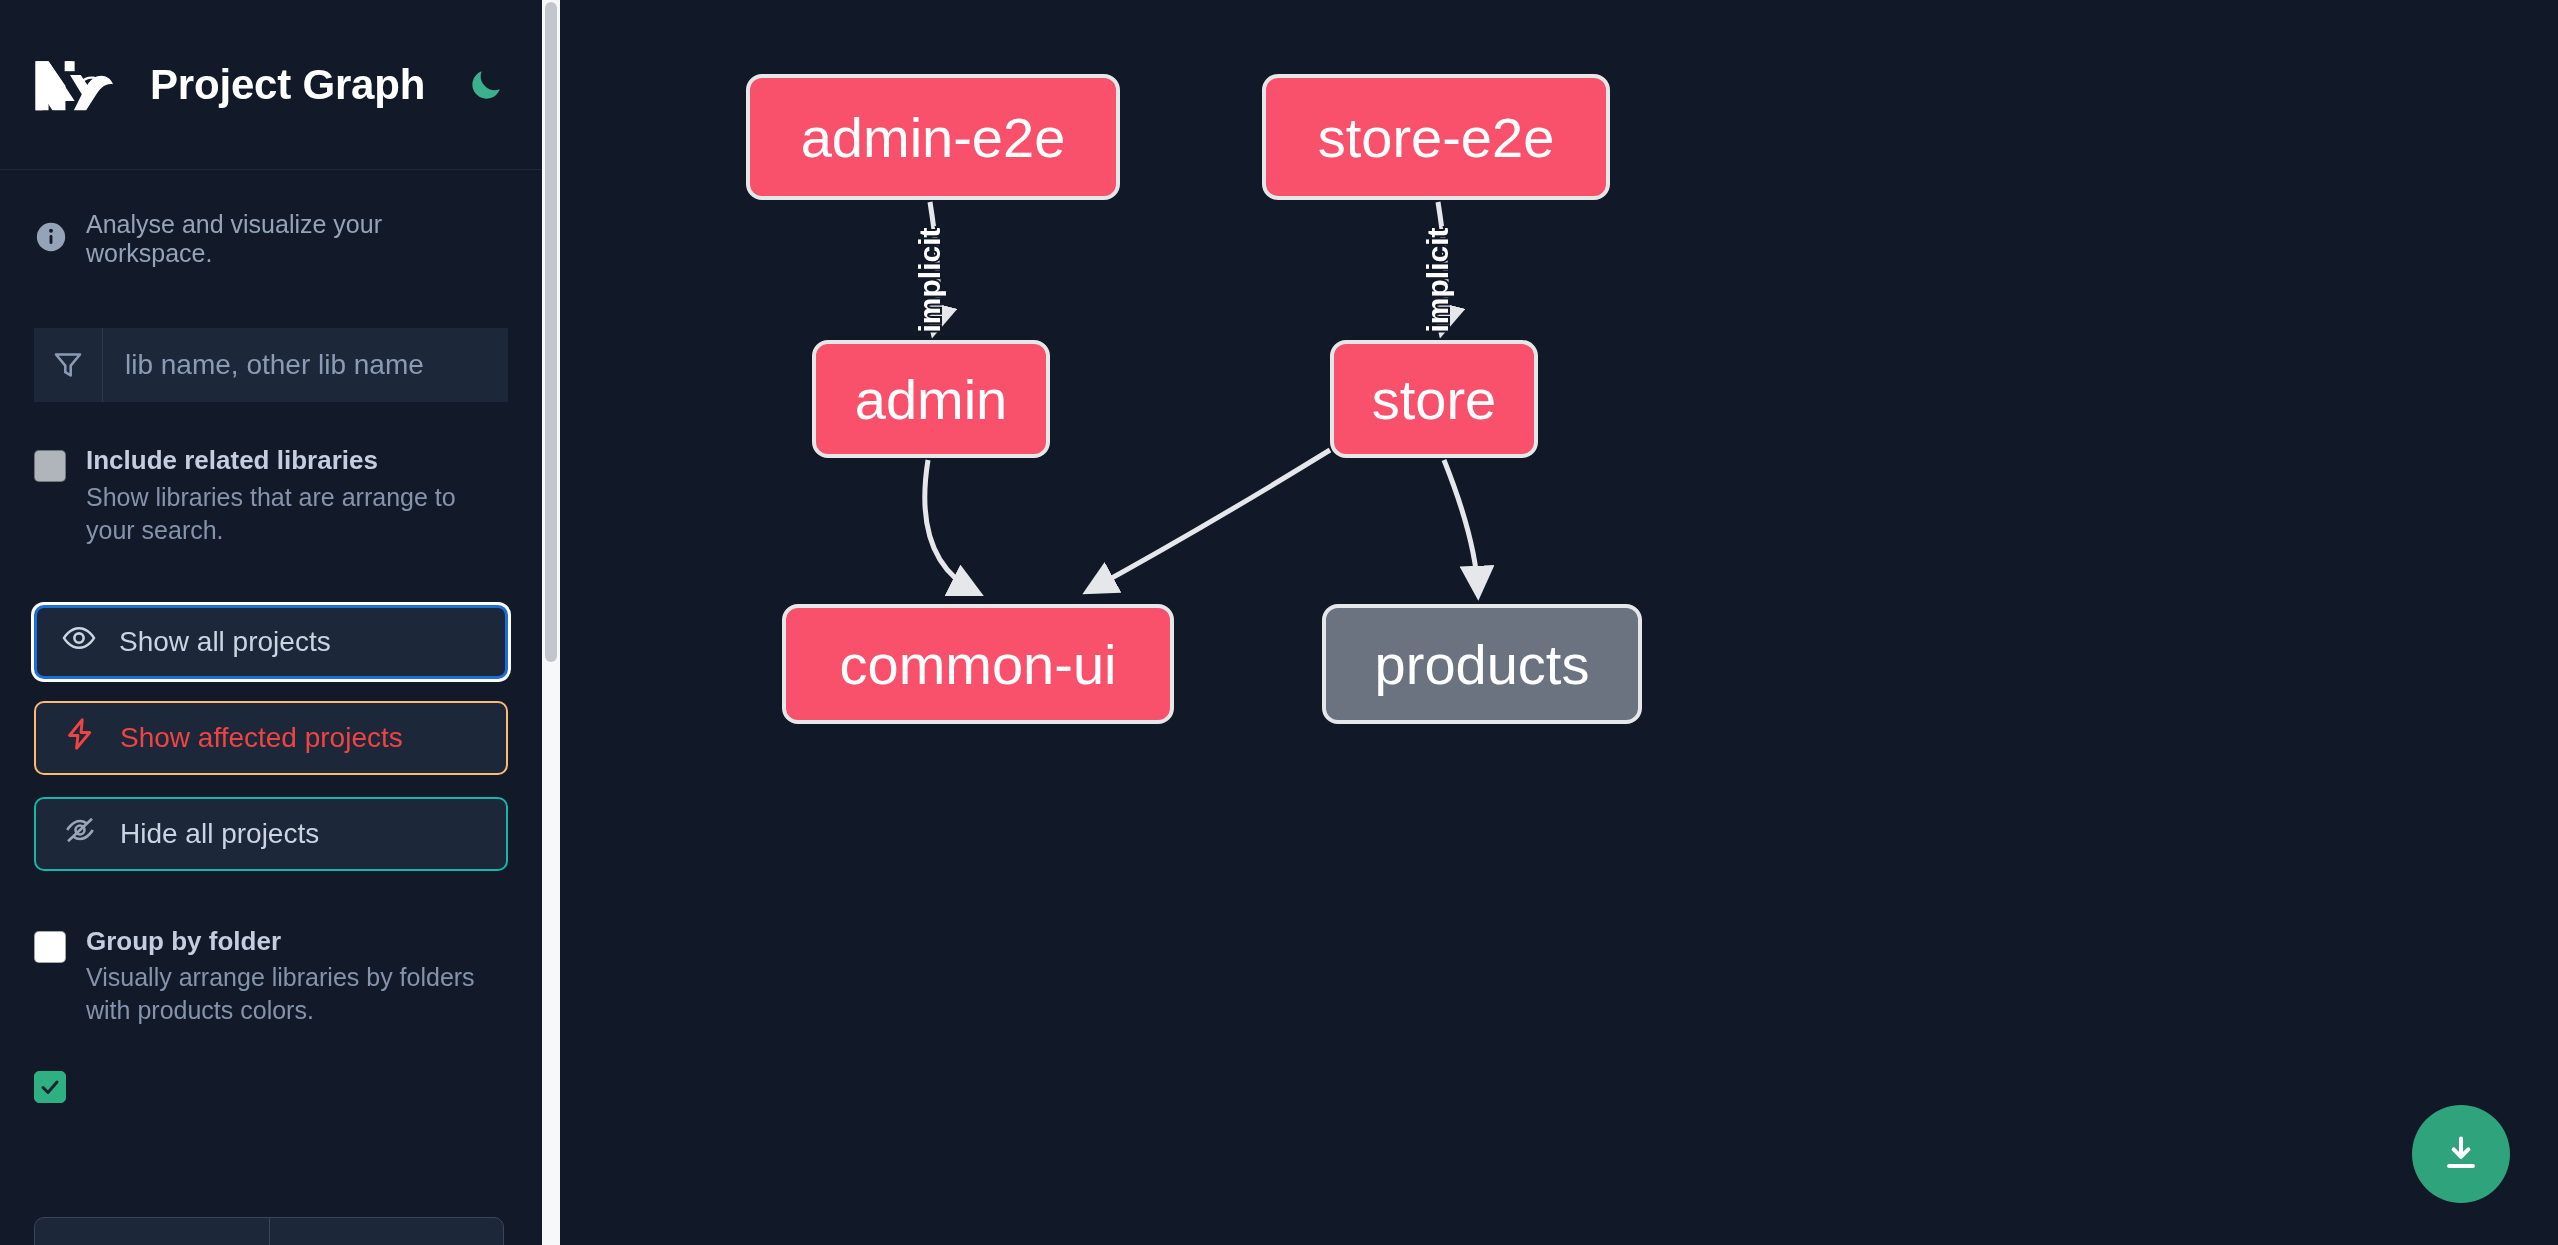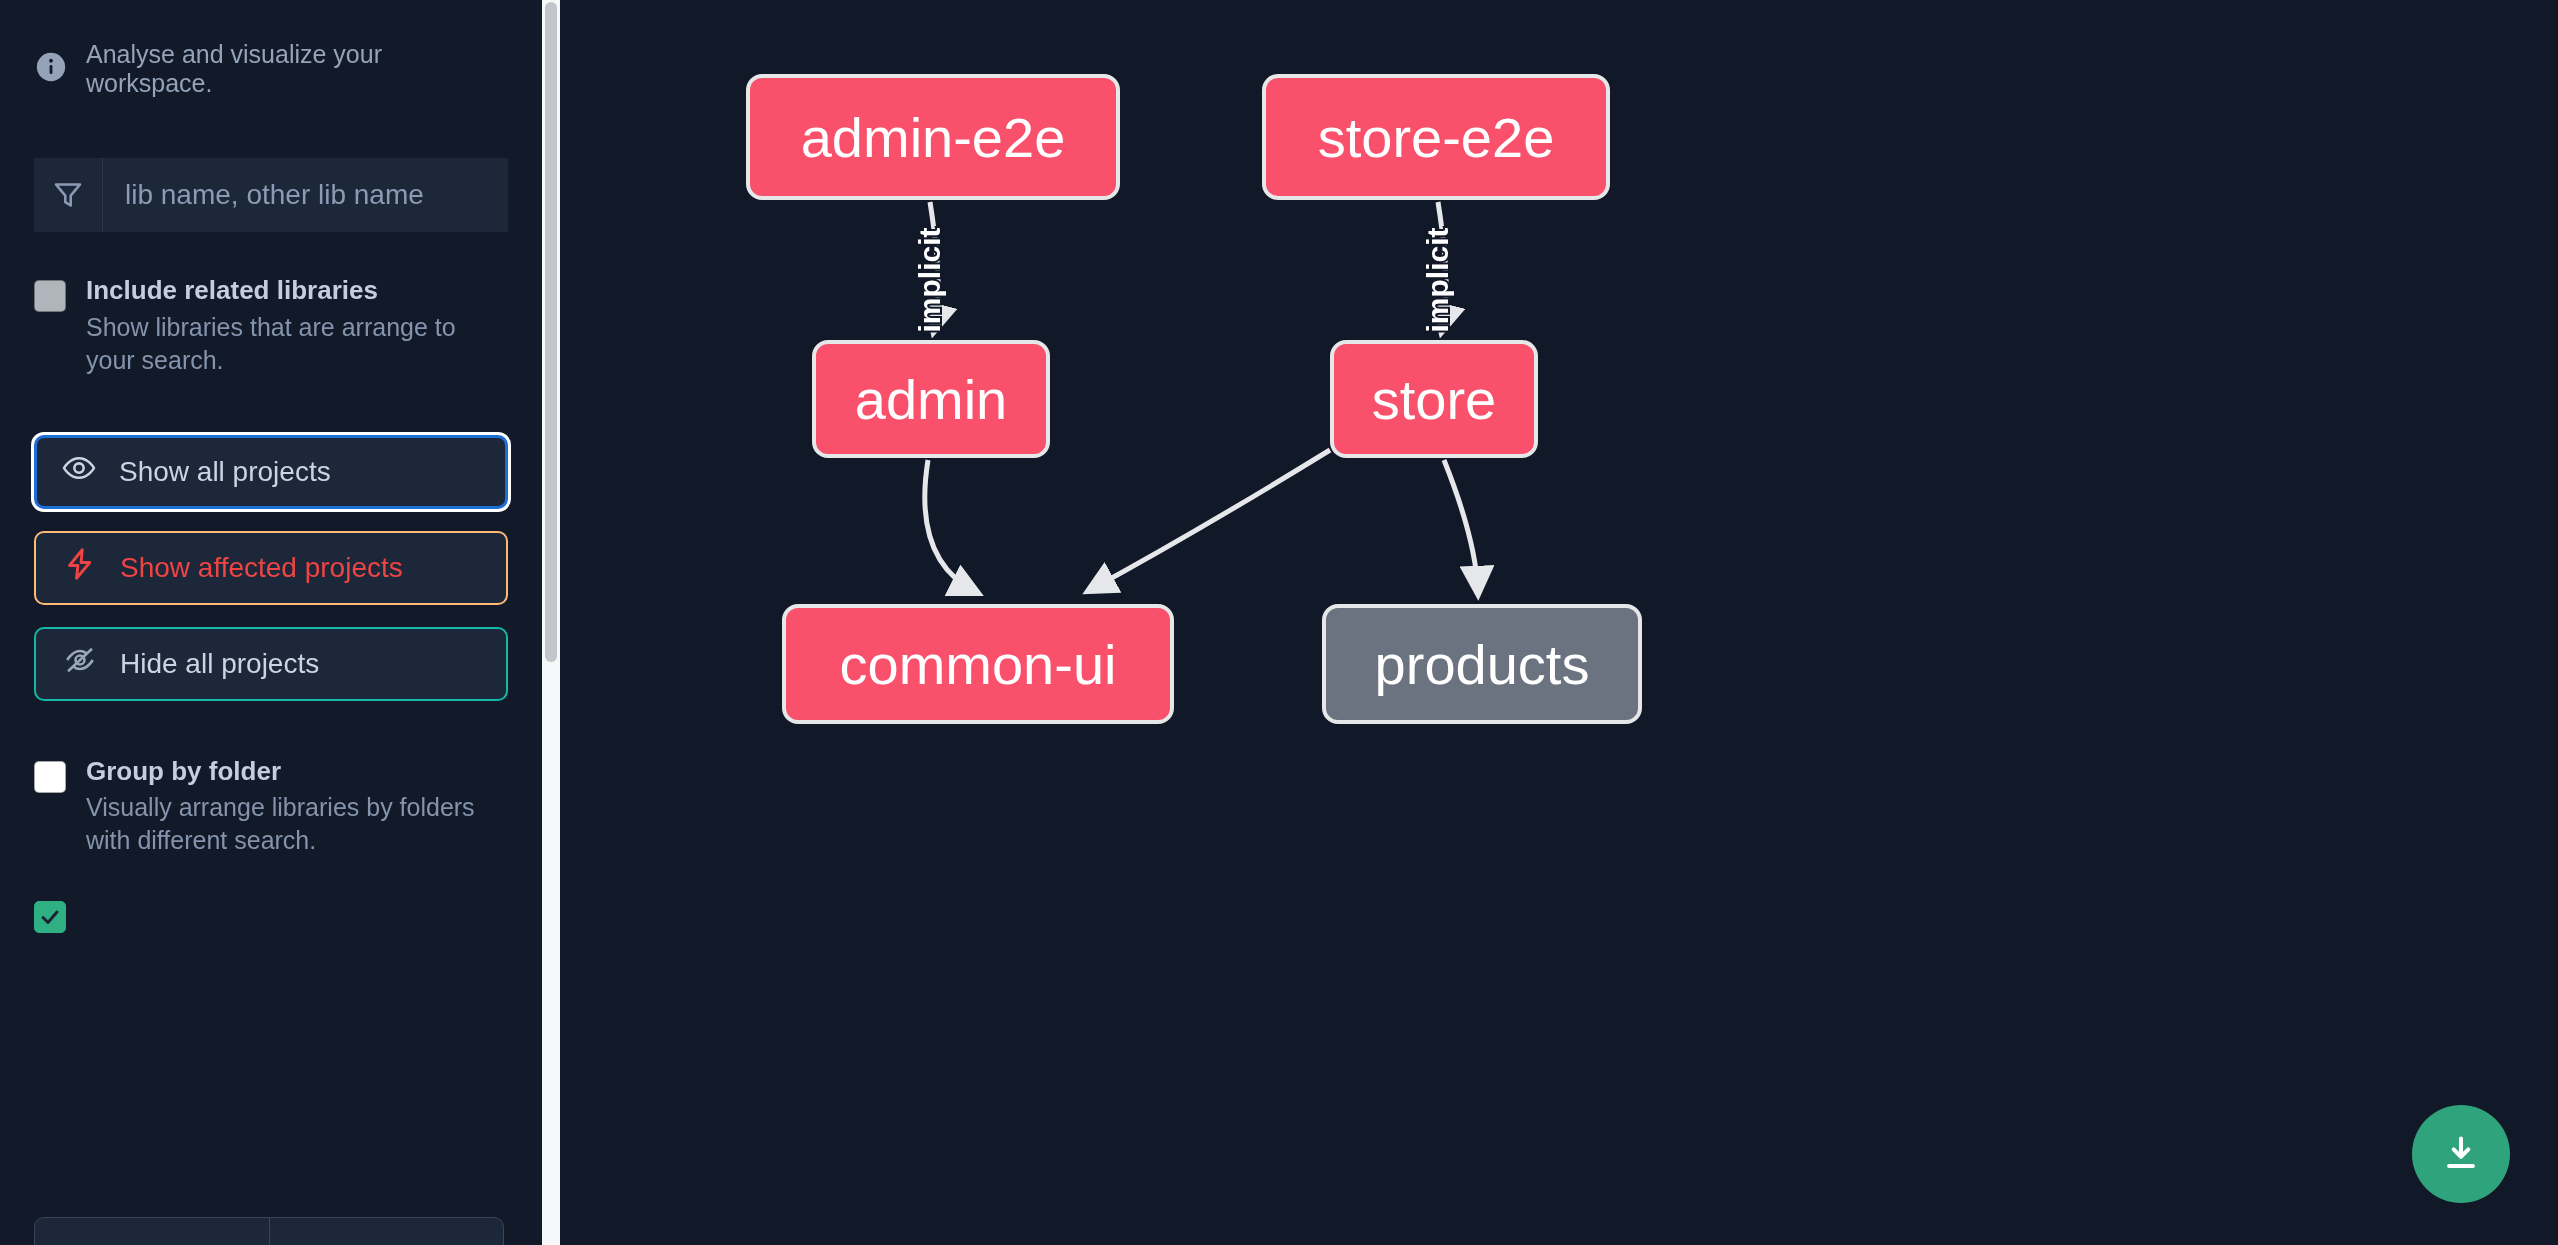--- a/index.html
+++ b/index.html
@@ -154,20 +154,38 @@
   }
 </style>
 </head>
 <body>
 
 <div id="app">
 
   <aside id="sidebar">
     <div id="sidebar-scroll">
 
+      <div class="sb-header">
+        <span class="nx-logo">
+          <svg viewBox="0 0 120 70" width="92" height="58" aria-hidden="true">
+            <path fill="#ffffff" d="M2 68V4h17l22 32V4h9v12h-9v52H24L11 48v20H2z"></path>
+            <path fill="#ffffff" d="M2 4h17l34 52h-17L19 33v35H2z"></path>
+            <rect fill="#ffffff" x="40" y="4" width="13" height="13"></rect>
+            <path fill="#ffffff" d="M47 22h14l16 24-8 12-22-36z"></path>
+            <path fill="#ffffff" d="M52 68h16l14-22c6-9 13-14 21-12-4-11-16-14-25-8-6 4-9 10-13 16L52 68z"></path>
+            <path fill="none" stroke="#ffffff" stroke-width="3" d="M61 32c9-10 24-8 30 2"></path>
+          </svg>
+        </span>
+        <span class="app-title">Project Graph</span>
+        <span class="theme-toggle">
+          <svg width="40" height="40" viewBox="0 0 24 24" aria-hidden="true">
+            <path fill="#3bb08f" d="M20.3 14.6A8.5 8.5 0 0 1 9.4 3.7 8.5 8.5 0 1 0 20.3 14.6z"></path>
+          </svg>
+        </span>
+      </div>
 
       <div class="sb-tagline">
         <span>
           <svg width="34" height="34" viewBox="0 0 24 24" aria-hidden="true">
             <circle cx="12" cy="12" r="10" fill="#94a3b8"></circle>
             <rect x="11" y="10.5" width="2" height="6.5" rx="1" fill="#121a2a"></rect>
             <circle cx="12" cy="7.6" r="1.35" fill="#121a2a"></circle>
           </svg>
         </span>
         <span class="txt">Analyse and visualize your workspace.</span>
@@ -219,21 +237,21 @@
             </svg>
           </span>
           <span class="lbl">Hide all projects</span>
         </div>
       </div>
 
       <div class="check-block" style="margin-top:54px">
         <span class="cbox white"></span>
         <span class="cb-text">
           <div class="cb-title">Group by folder</div>
-          <div class="cb-desc">Visually arrange libraries by folders with different search.</div>
+          <div class="cb-desc">Visually arrange libraries by folders with products colors.</div>
         </span>
       </div>
 
       <div class="check-block tight">
         <span class="cbox green">
           <svg width="24" height="24" viewBox="0 0 24 24" aria-hidden="true">
             <path fill="none" stroke="#1b2430" stroke-width="3" stroke-linecap="round" stroke-linejoin="round" d="M5 12.5 10 17.5 19 7"></path>
           </svg>
         </span>
       </div>

